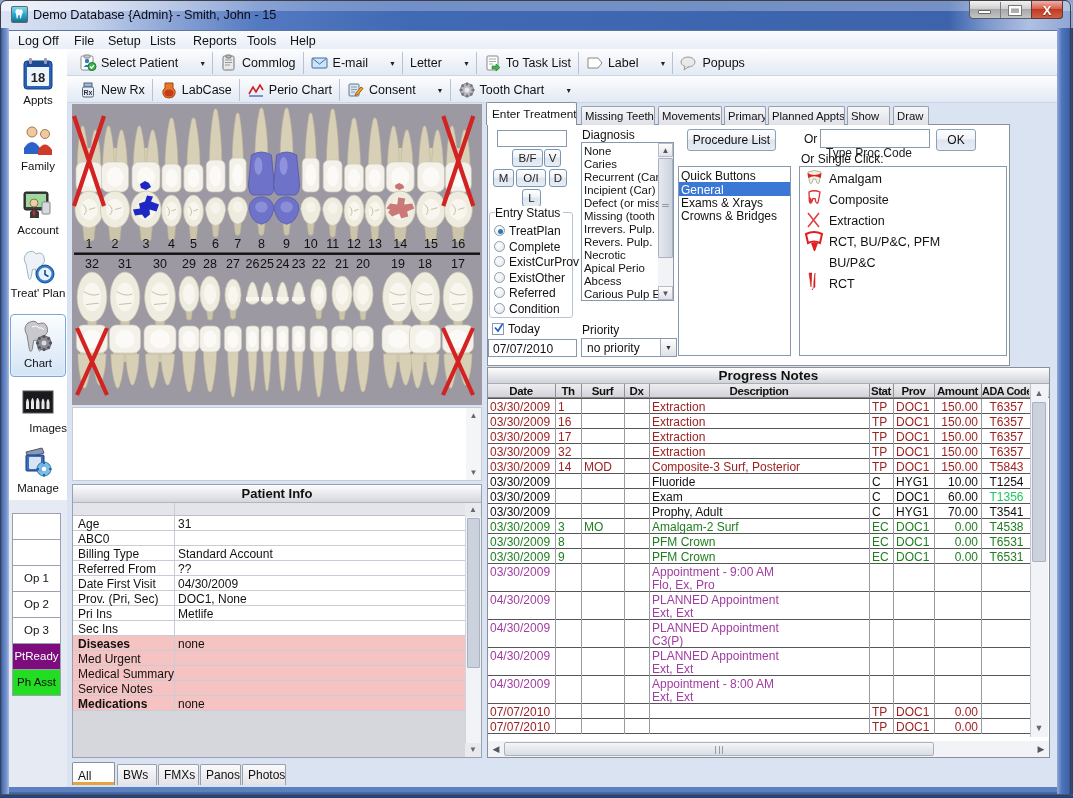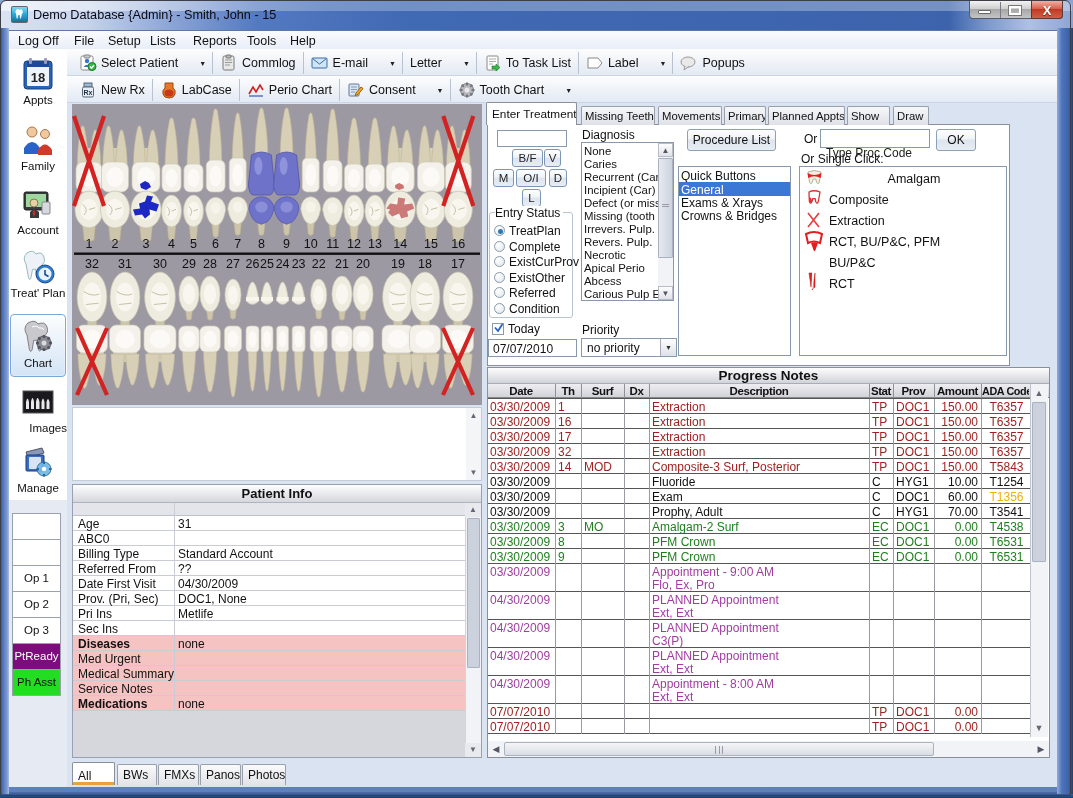--- a/index.html
+++ b/index.html
@@ -595,21 +595,21 @@
 <div style="position:absolute;left:820px;top:129px;width:110px;height:19px;background:#fff;border:1px solid #8899ad;font-size:12px;color:#222;padding:16px 0 0 5px;">Type Proc Code</div>
 <div style="position:absolute;left:936px;top:129px;width:40px;height:22px;border:1px solid #8ca0b8;border-radius:3px;background:linear-gradient(#fefefe,#f0f3f7 45%,#dde4ee 50%,#e8edf4);font-size:12px;color:#111;text-align:center;line-height:21px;">OK</div>
 <div style="position:absolute;left:801px;top:152px;width:90px;height:13px;font-size:12px;color:#111;">Or Single Click:</div>
 <div style="position:absolute;left:678px;top:166px;width:113px;height:190px;background:#fff;border:1px solid #8899ad;"></div>
 <div style="position:absolute;left:681px;top:169px;width:100px;height:13px;font-size:12px;color:#111;">Quick Buttons</div>
 <div style="position:absolute;left:679px;top:182px;width:111px;height:14px;background:#3b77d4;"></div>
 <div style="position:absolute;left:681px;top:183px;width:100px;height:13px;font-size:12px;color:#fff;">General</div>
 <div style="position:absolute;left:681px;top:196px;width:105px;height:13px;font-size:12px;color:#111;">Exams &amp; Xrays</div>
 <div style="position:absolute;left:681px;top:209px;width:105px;height:13px;font-size:12px;color:#111;">Crowns &amp; Bridges</div>
 <div style="position:absolute;left:799px;top:166px;width:208px;height:190px;background:#fff;border:1px solid #8899ad;"></div>
-<div style="position:absolute;left:829px;top:172px;width:170px;height:14px;font-size:12.5px;color:#111;white-space:nowrap;text-align:center;">Amalgam</div>
+<div style="position:absolute;left:829px;top:172px;width:170px;height:14px;font-size:12.5px;color:#111;white-space:nowrap;">Amalgam</div>
 <div style="position:absolute;left:829px;top:193px;width:170px;height:14px;font-size:12.5px;color:#111;white-space:nowrap;">Composite</div>
 <div style="position:absolute;left:829px;top:214px;width:170px;height:14px;font-size:12.5px;color:#111;white-space:nowrap;">Extraction</div>
 <div style="position:absolute;left:829px;top:235px;width:170px;height:14px;font-size:12.5px;color:#111;white-space:nowrap;">RCT, BU/P&amp;C, PFM</div>
 <div style="position:absolute;left:829px;top:256px;width:170px;height:14px;font-size:12.5px;color:#111;white-space:nowrap;">BU/P&amp;C</div>
 <div style="position:absolute;left:829px;top:277px;width:170px;height:14px;font-size:12.5px;color:#111;white-space:nowrap;">RCT</div>
 <svg width="1073" height="798" viewBox="0 0 1073 798" style="position:absolute;left:0;top:0;pointer-events:none">
       <g transform="translate(806,170)">
         <path d="M2 2 q6 -3 13 0 l-1.5 9 q-1 5 -3 1 l-0.8 -3 l-2.5 0 l-1 3.2 q-1.8 3.6 -2.8 -1 Z" fill="#f3efe2" stroke="#b8b09a"></path>
         <path d="M1.5 3 q6.5 4 14 0 l-0.8 5 q-6.5 -3.5 -12.5 0 Z" fill="#e02020"></path>
       </g>
@@ -696,21 +696,21 @@
 <div style="position:absolute;left:872px;top:475px;width:20px;height:13px;font-size:12px;color:#111;text-align:left;white-space:nowrap;">C</div>
 <div style="position:absolute;left:896px;top:475px;width:37px;height:13px;font-size:12px;color:#111;text-align:left;white-space:nowrap;">HYG1</div>
 <div style="position:absolute;left:934px;top:475px;width:44px;height:13px;font-size:12px;color:#111;text-align:right;white-space:nowrap;">10.00</div>
 <div style="position:absolute;left:984px;top:475px;width:45px;height:13px;font-size:12px;color:#111;text-align:center;white-space:nowrap;">T1254</div>
 <div style="position:absolute;left:488px;top:488px;width:542px;height:1px;background:#555;"></div>
 <div style="position:absolute;left:490px;top:490px;width:64px;height:13px;font-size:12px;color:#111;text-align:left;white-space:nowrap;">03/30/2009</div>
 <div style="position:absolute;left:652px;top:490px;width:216px;height:13px;font-size:12px;color:#111;text-align:left;white-space:nowrap;">Exam</div>
 <div style="position:absolute;left:872px;top:490px;width:20px;height:13px;font-size:12px;color:#111;text-align:left;white-space:nowrap;">C</div>
 <div style="position:absolute;left:896px;top:490px;width:37px;height:13px;font-size:12px;color:#111;text-align:left;white-space:nowrap;">DOC1</div>
 <div style="position:absolute;left:934px;top:490px;width:44px;height:13px;font-size:12px;color:#111;text-align:right;white-space:nowrap;">60.00</div>
-<div style="position:absolute;left:984px;top:490px;width:45px;height:13px;font-size:12px;color:#eab308;text-align:center;white-space:nowrap;">T1356</div>
+<div style="position:absolute;left:984px;top:490px;width:45px;height:13px;font-size:12px;color:#22c55e;text-align:center;white-space:nowrap;">T1356</div>
 <div style="position:absolute;left:488px;top:503px;width:542px;height:1px;background:#555;"></div>
 <div style="position:absolute;left:490px;top:505px;width:64px;height:13px;font-size:12px;color:#111;text-align:left;white-space:nowrap;">03/30/2009</div>
 <div style="position:absolute;left:652px;top:505px;width:216px;height:13px;font-size:12px;color:#111;text-align:left;white-space:nowrap;">Prophy, Adult</div>
 <div style="position:absolute;left:872px;top:505px;width:20px;height:13px;font-size:12px;color:#111;text-align:left;white-space:nowrap;">C</div>
 <div style="position:absolute;left:896px;top:505px;width:37px;height:13px;font-size:12px;color:#111;text-align:left;white-space:nowrap;">HYG1</div>
 <div style="position:absolute;left:934px;top:505px;width:44px;height:13px;font-size:12px;color:#111;text-align:right;white-space:nowrap;">70.00</div>
 <div style="position:absolute;left:984px;top:505px;width:45px;height:13px;font-size:12px;color:#111;text-align:center;white-space:nowrap;">T3541</div>
 <div style="position:absolute;left:488px;top:518px;width:542px;height:1px;background:#555;"></div>
 <div style="position:absolute;left:490px;top:520px;width:64px;height:13px;font-size:12px;color:#1e7e1e;text-align:left;white-space:nowrap;">03/30/2009</div>
 <div style="position:absolute;left:558px;top:520px;width:22px;height:13px;font-size:12px;color:#1e7e1e;text-align:left;white-space:nowrap;">3</div>

